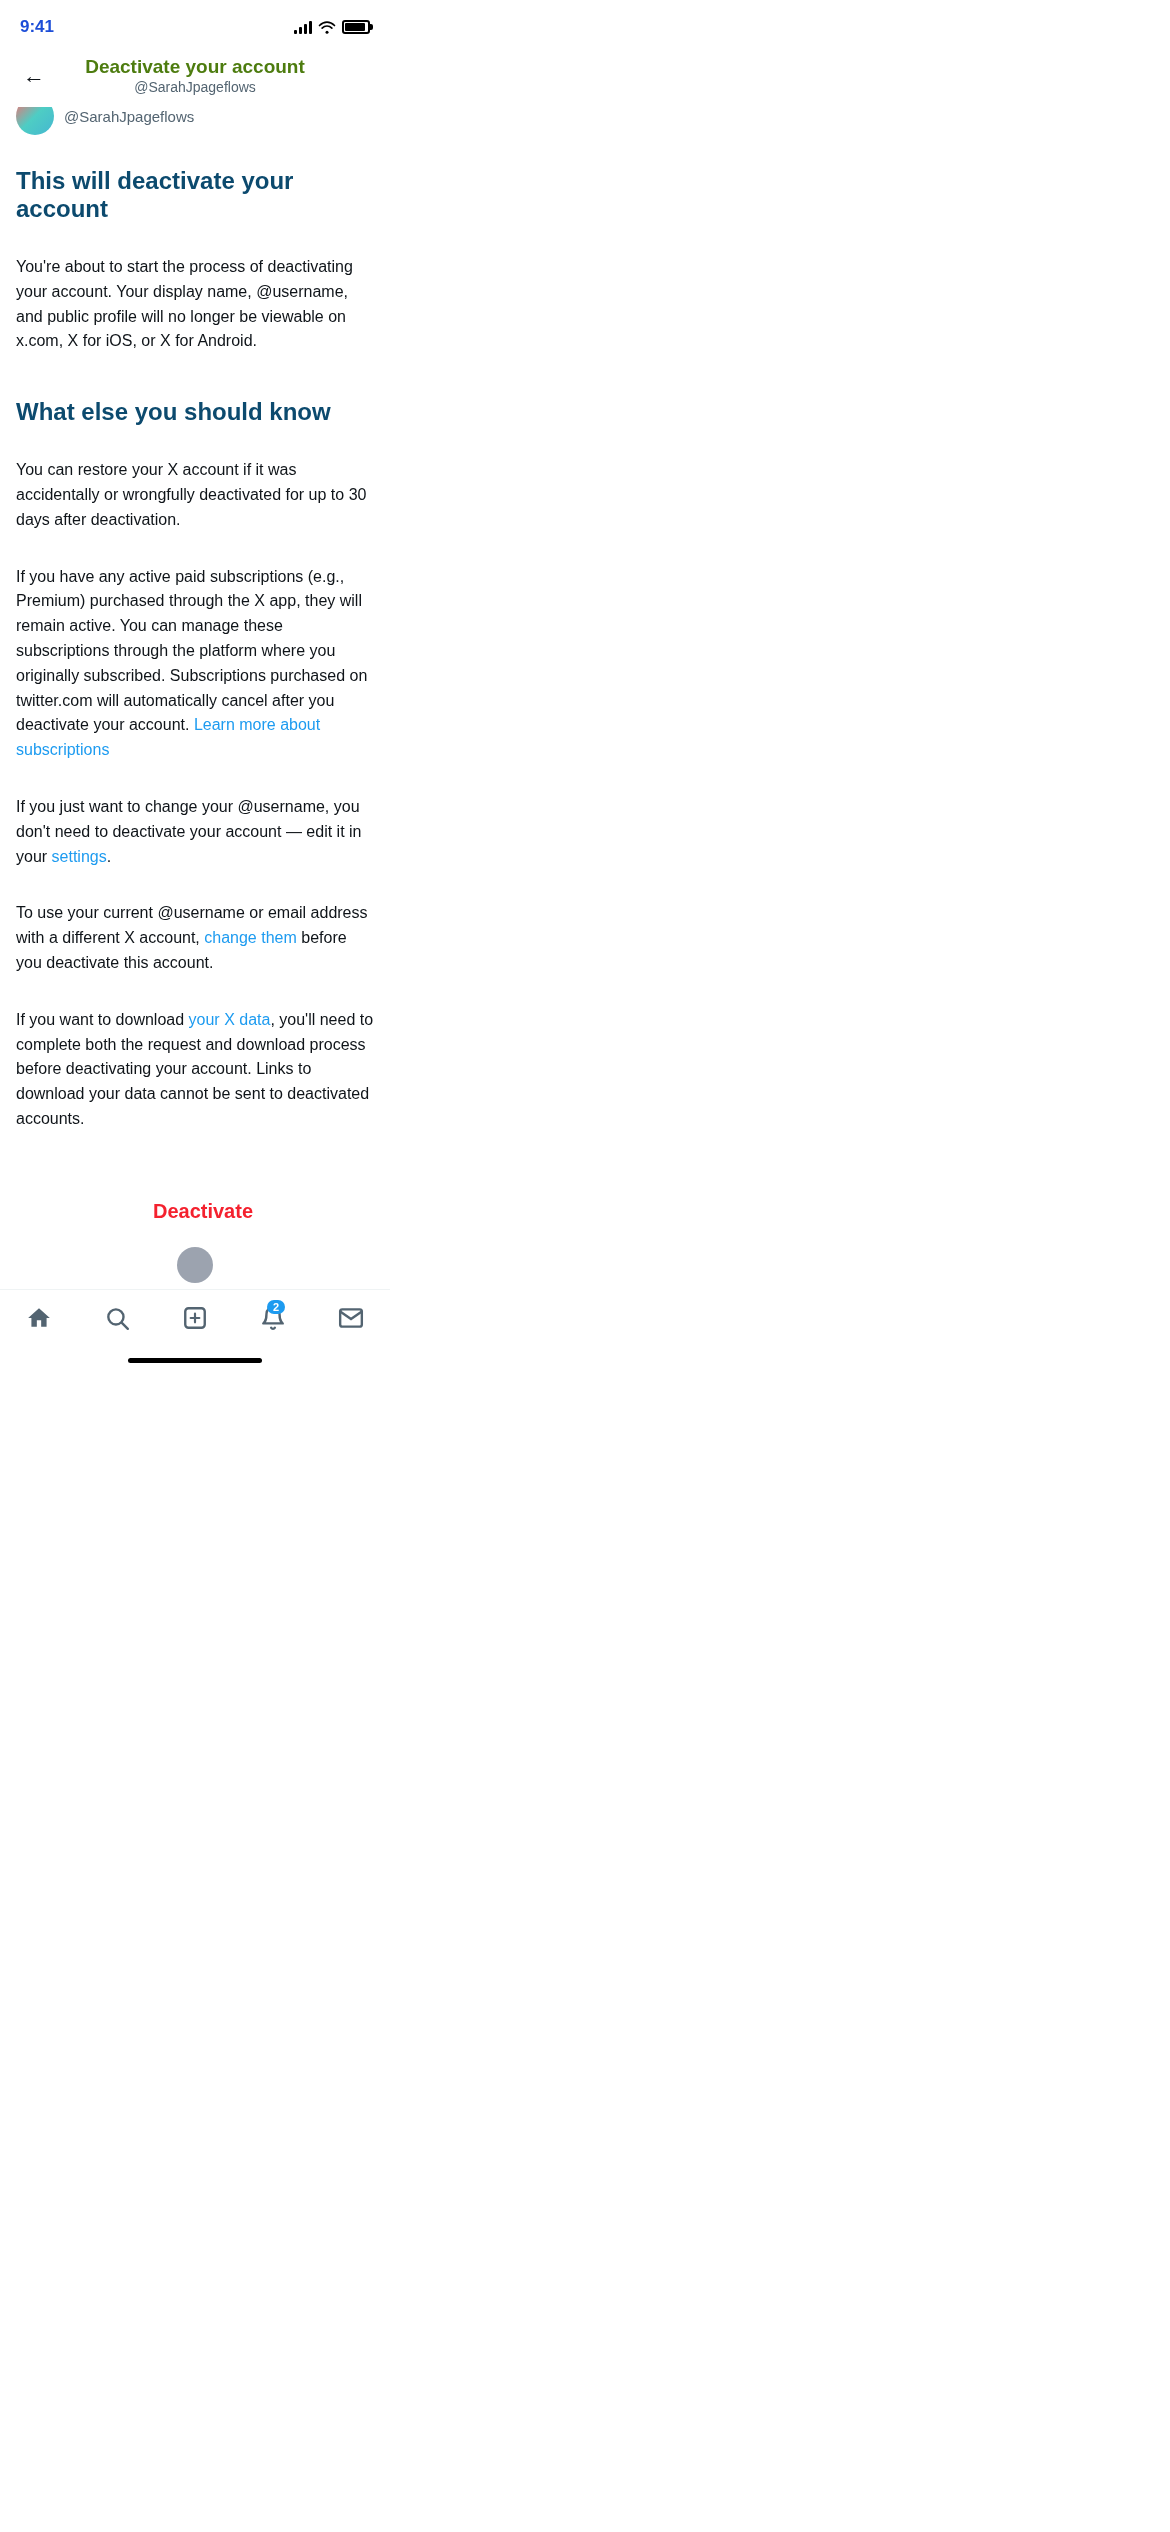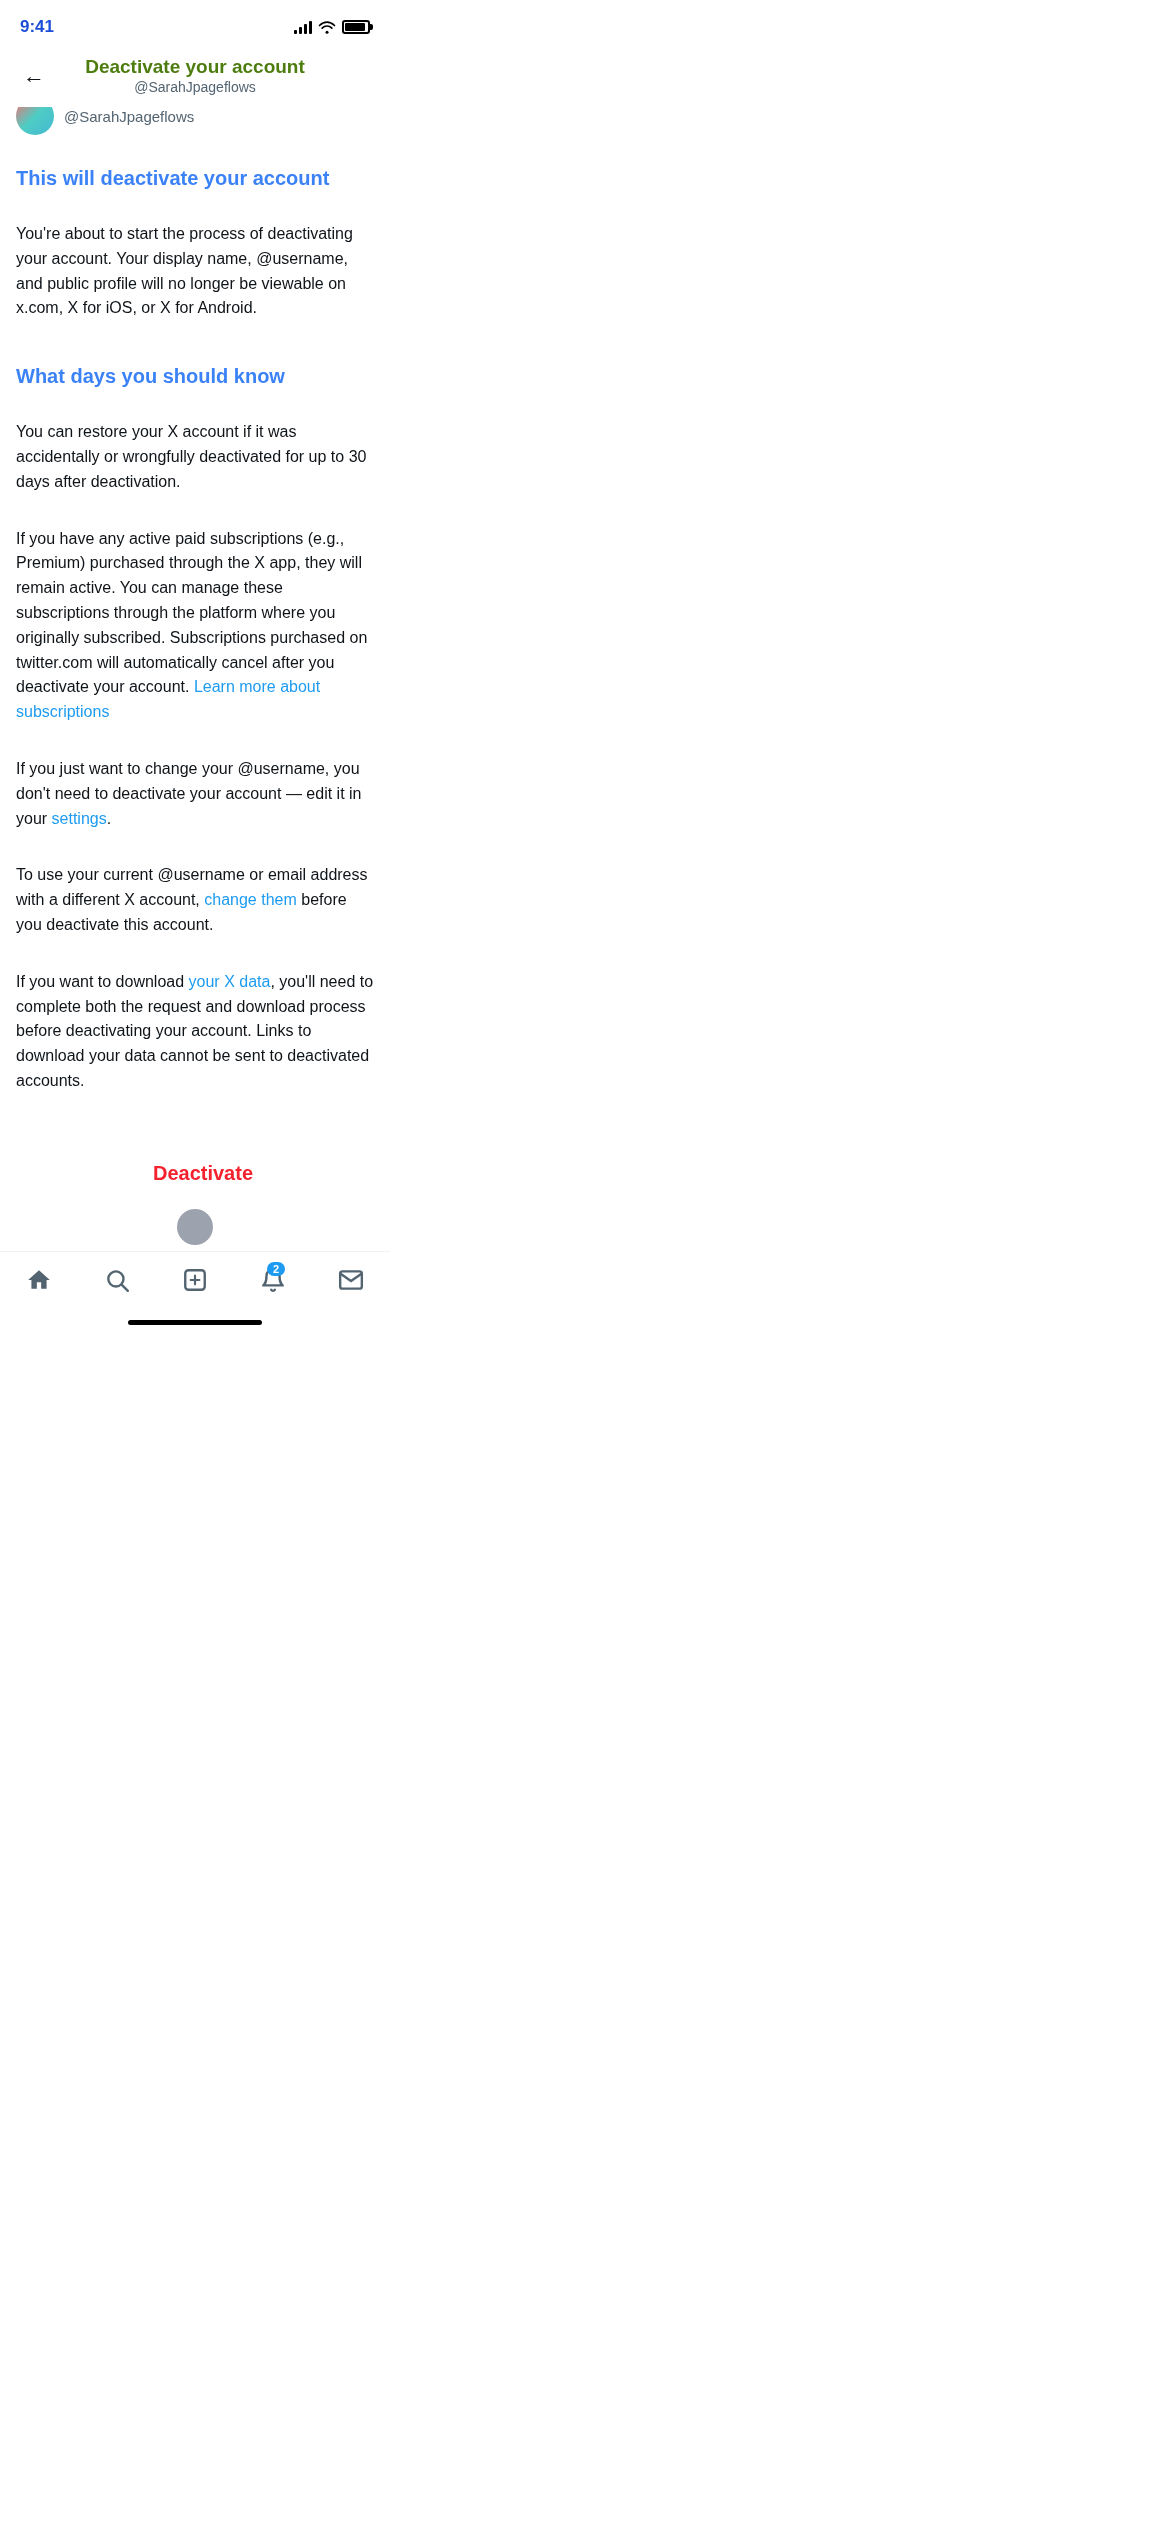--- a/index.html
+++ b/index.html
@@ -155,23 +155,23 @@
       margin-left: 10px;
       margin-top: -10px;
     }
 
     
     .content {
       padding: 20px 16px;
     }
 
     .section-title {
-      font-size: 20px;
+      font-size: 24px;
       font-weight: 800;
-      color: #3b82f6;
+      color: #0c4a6e;
       margin-bottom: 14px;
     }
 
     .body-text {
       font-size: 16px;
       line-height: 1.55;
       color: #0f1419;
       margin-bottom: 20px;
       margin-top: 32px;
     }
@@ -308,21 +308,21 @@
   <span class="profile-handle">@SarahJpageflows</span>
 </div>
 
 <div class="content">
 
   <div class="section-title">This will deactivate your account</div>
   <div class="body-text">You're about to start the process of deactivating your account. Your display name, @username, and public profile will no longer be viewable on x.com, X for iOS, or X for Android.</div>
 
   <div class="section-gap"></div>
 
-  <div class="section-title">What days you should know</div>
+  <div class="section-title">What else you should know</div>
 
   <div class="body-text">You can restore your X account if it was accidentally or wrongfully deactivated for up to 30 days after deactivation.</div>
 
   <div class="body-text"><span>If you have any active paid subscriptions (e.g., Premium) purchased through the X app, they will remain active. You can manage these subscriptions through the platform where you originally subscribed. Subscriptions purchased on twitter.com will automatically cancel after you deactivate your account. </span><a class="inline-link" href="#">Learn more about subscriptions</a></div>
 
 
   <div class="body-text"><span>If you just want to change your @username, you don't need to deactivate your account — edit it in your </span><a class="inline-link" href="#">settings</a><span>.</span></div>
 
   <div class="body-text"><span>To use your current @username or email address with a different X account, </span><a class="inline-link" href="#">change them</a> <span>before you deactivate this account.</span></div>
 

